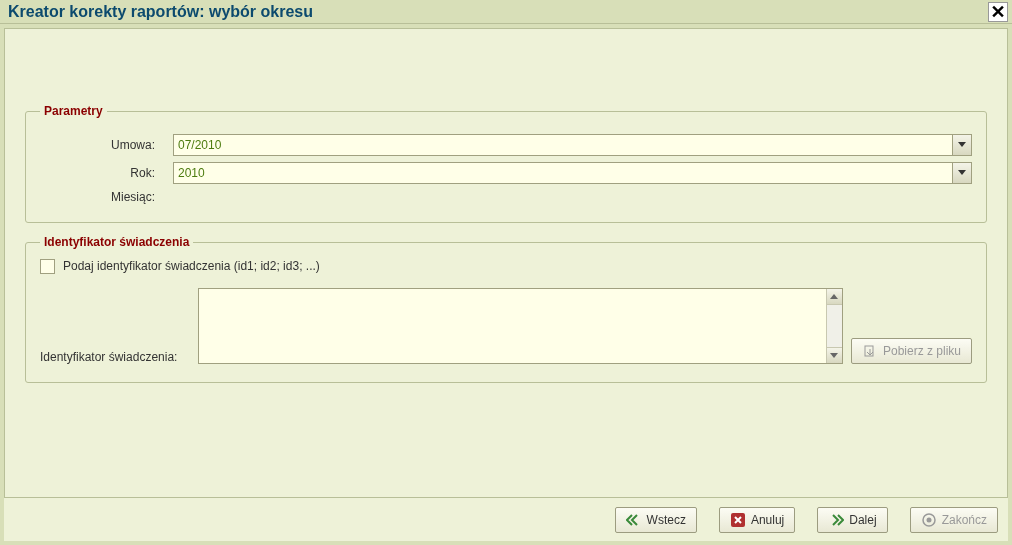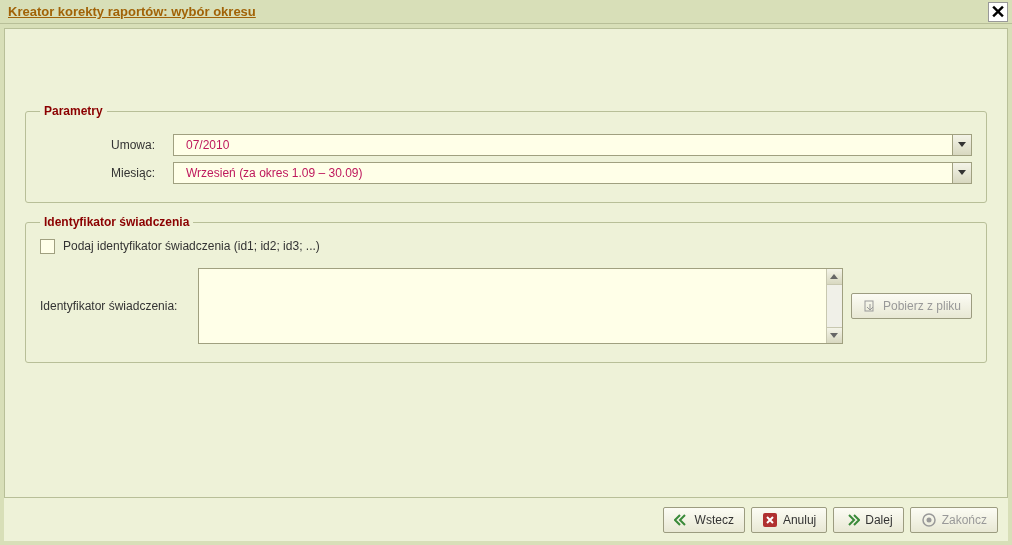--- a/index.html
+++ b/index.html
@@ -18,23 +18,22 @@
     background: #d8dfb8;
     height: 24px;
     display: flex;
     align-items: center;
     justify-content: space-between;
     padding: 0 4px 0 8px;
     border-bottom: 1px solid #b8bf98;
   }
   .titlebar-title {
     font-weight: bold;
-    font-size: 13px;
-    color: #a16207;
-    text-decoration: underline;
+    font-size: 16px;
+    color: #0c4a6e;
   }
   .close-btn {
     width: 20px;
     height: 20px;
     display: flex;
     align-items: center;
     justify-content: center;
     cursor: pointer;
     font-size: 18px;
     font-weight: bold;
@@ -83,24 +82,24 @@
     position: relative;
     display: flex;
     align-items: stretch;
     height: 22px;
   }
   .select-wrap .select-value {
     flex: 1;
     background: #ffffe8;
     border: 1px solid #a0a080;
     border-right: none;
-    padding: 2px 12px;
+    padding: 2px 4px;
     font-size: 12px;
     line-height: 16px;
-    color: #be185d;
+    color: #4d7c0f;
   }
   .select-wrap .select-arrow {
     width: 20px;
     background: linear-gradient(#f4f4e8, #d8d8c0);
     border: 1px solid #a0a080;
     display: flex;
     align-items: center;
     justify-content: center;
   }
   .select-arrow svg { display: block; }
@@ -112,21 +111,21 @@
   }
   .chk {
     width: 15px;
     height: 15px;
     background: #ffffe8;
     border: 1px solid #a0a080;
     cursor: pointer;
   }
   .ident-row {
     display: flex;
-    align-items: center;
+    align-items: flex-end;
     gap: 8px;
   }
   .ident-label {
     width: 150px;
     color: #333;
   }
   .textarea-wrap {
     flex: 1;
     position: relative;
     height: 76px;
@@ -187,21 +186,21 @@
     bottom: 0;
     left: 0;
     right: 0;
     height: 44px;
     border-top: 1px solid #b8bf98;
     background: #eef2d8;
     display: flex;
     justify-content: flex-end;
     align-items: center;
     padding: 0 10px;
-    gap: 6px;
+    gap: 22px;
     margin: 4px 4px 4px 4px;
   }
   .btn svg { display: block; }
   .icon-box {
     width: 16px; height: 16px;
     display: inline-flex; align-items: center; justify-content: center;
   }
 </style>
 </head>
 <body>
@@ -223,31 +222,34 @@
       <div class="select-wrap">
         <div class="select-value">07/2010</div>
         <div class="select-arrow">
           <svg width="8" height="6">
               <polygon points="0,0 8,0 4,5" fill="#333"></polygon>
             </svg>
         </div>
       </div>
     </div>
 
-
     <div class="row">
-      <label class="lbl">Miesiąc:</label>
+      <label class="lbl">Rok:</label>
       <div class="select-wrap">
-        <div class="select-value">Wrzesień (za okres 1.09 – 30.09)</div>
+        <div class="select-value">2010</div>
         <div class="select-arrow">
           <svg width="8" height="6">
               <polygon points="0,0 8,0 4,5" fill="#333"></polygon>
             </svg>
         </div>
       </div>
+    </div>
+
+    <div class="row">
+      <label class="lbl">Miesiąc:</label>
     </div>
   </fieldset>
 
   <fieldset class="second">
     <legend>Identyfikator świadczenia</legend>
 
     <div class="chk-row">
       <span class="chk"></span>
       <span>Podaj identyfikator świadczenia (id1; id2; id3; ...)</span>
     </div>

